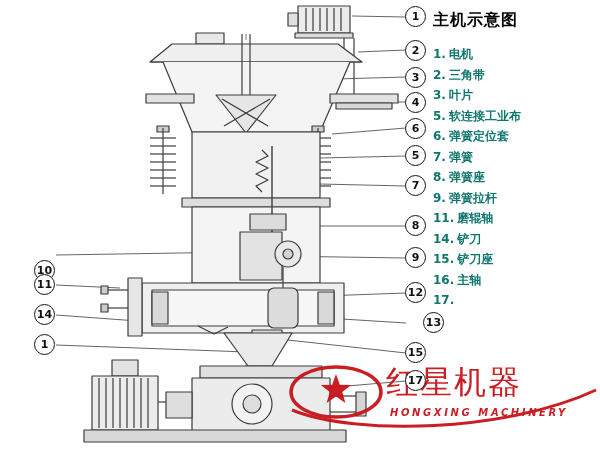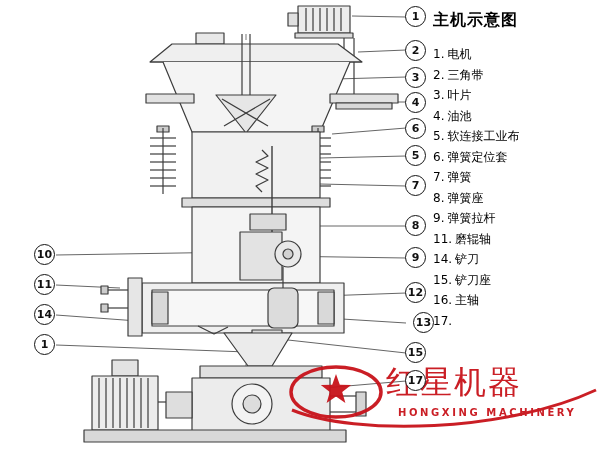--- a/index.html
+++ b/index.html
@@ -5,27 +5,27 @@
   html,body{margin:0;padding:0;background:#fff;}
   .stage{position:relative;width:600px;height:450px;background:#ffffff;overflow:hidden;
          font-family:"DejaVu Sans","Liberation Sans",sans-serif;}
   .diagram-svg{position:absolute;left:0;top:0;z-index:1;}
   .callout{position:absolute;width:21px;height:21px;box-sizing:border-box;
            border:1.7px solid #141414;border-radius:50%;background:#fff;
            display:flex;align-items:center;justify-content:center;
            font-size:11px;font-weight:bold;color:#111;z-index:5;}
   .legend{position:absolute;left:433px;top:10px;width:165px;z-index:2;}
   .legend-title{font-size:16px;font-weight:bold;color:#000;letter-spacing:1px;margin:0 0 13px 0;}
-  .legend-item{font-size:12px;font-weight:normal;color:#000000;height:20.5px;line-height:20.5px;white-space:nowrap;}
+  .legend-item{font-size:12px;font-weight:bold;color:#0f766e;height:20.5px;line-height:20.5px;white-space:nowrap;}
   .legend-item .num{margin-right:3px;}
   .watermark{position:absolute;left:286px;top:360px;width:314px;height:86px;z-index:4;
              color:#c8121a;opacity:0.95;}
   .wm-logo{position:absolute;left:0;top:0;}
   .wm-brand{position:absolute;left:100px;top:6px;font-size:32px;font-weight:normal;letter-spacing:2px;line-height:1;}
-  .wm-sub{position:absolute;left:112px;top:47px;font-size:10px;font-weight:bold;letter-spacing:2.6px;}
+  .wm-sub{position:absolute;left:104px;top:47px;font-size:10px;font-weight:bold;letter-spacing:2.6px;font-style:italic;}
 </style>
 </head>
 <body>
 
 <div class="stage">
 
   <svg class="diagram-svg" width="600" height="450" viewBox="0 0 600 450">
 
     <g stroke="#666" stroke-width="1">
       <line x1="406" y1="17" x2="352" y2="16"></line>
@@ -165,35 +165,34 @@
   <div class="callout" style="left:405px;top:6px">1</div>
   <div class="callout" style="left:405px;top:40px">2</div>
   <div class="callout" style="left:405px;top:67px">3</div>
   <div class="callout" style="left:405px;top:92px">4</div>
   <div class="callout" style="left:405px;top:118px">6</div>
   <div class="callout" style="left:405px;top:145px">5</div>
   <div class="callout" style="left:405px;top:175px">7</div>
   <div class="callout" style="left:405px;top:215px">8</div>
   <div class="callout" style="left:405px;top:247px">9</div>
   <div class="callout" style="left:405px;top:282px">12</div>
-  <div class="callout" style="left:413px;top:312px">13</div>
+  <div class="callout" style="left:423px;top:312px">13</div>
   <div class="callout" style="left:405px;top:342px">15</div>
   <div class="callout" style="left:405px;top:370px">17</div>
 
-  <div class="callout" style="left:34px;top:244px">10</div>
+  <div class="callout" style="left:34px;top:260px">10</div>
   <div class="callout" style="left:34px;top:274px">11</div>
   <div class="callout" style="left:34px;top:304px">14</div>
   <div class="callout" style="left:34px;top:334px">1</div>
 
   <div class="legend">
     <div class="legend-title">主机示意图</div>
     <div class="legend-item"><span class="num">1.</span><span>电机</span></div>
     <div class="legend-item"><span class="num">2.</span><span>三角带</span></div>
     <div class="legend-item"><span class="num">3.</span><span>叶片</span></div>
-    <div class="legend-item"><span class="num">4.</span><span>油池</span></div>
     <div class="legend-item"><span class="num">5.</span><span>软连接工业布</span></div>
     <div class="legend-item"><span class="num">6.</span><span>弹簧定位套</span></div>
     <div class="legend-item"><span class="num">7.</span><span>弹簧</span></div>
     <div class="legend-item"><span class="num">8.</span><span>弹簧座</span></div>
     <div class="legend-item"><span class="num">9.</span><span>弹簧拉杆</span></div>
     <div class="legend-item"><span class="num">11.</span><span>磨辊轴</span></div>
     <div class="legend-item"><span class="num">14.</span><span>铲刀</span></div>
     <div class="legend-item"><span class="num">15.</span><span>铲刀座</span></div>
     <div class="legend-item"><span class="num">16.</span><span>主轴</span></div>
     <div class="legend-item"><span class="num">17.</span><span></span></div>

